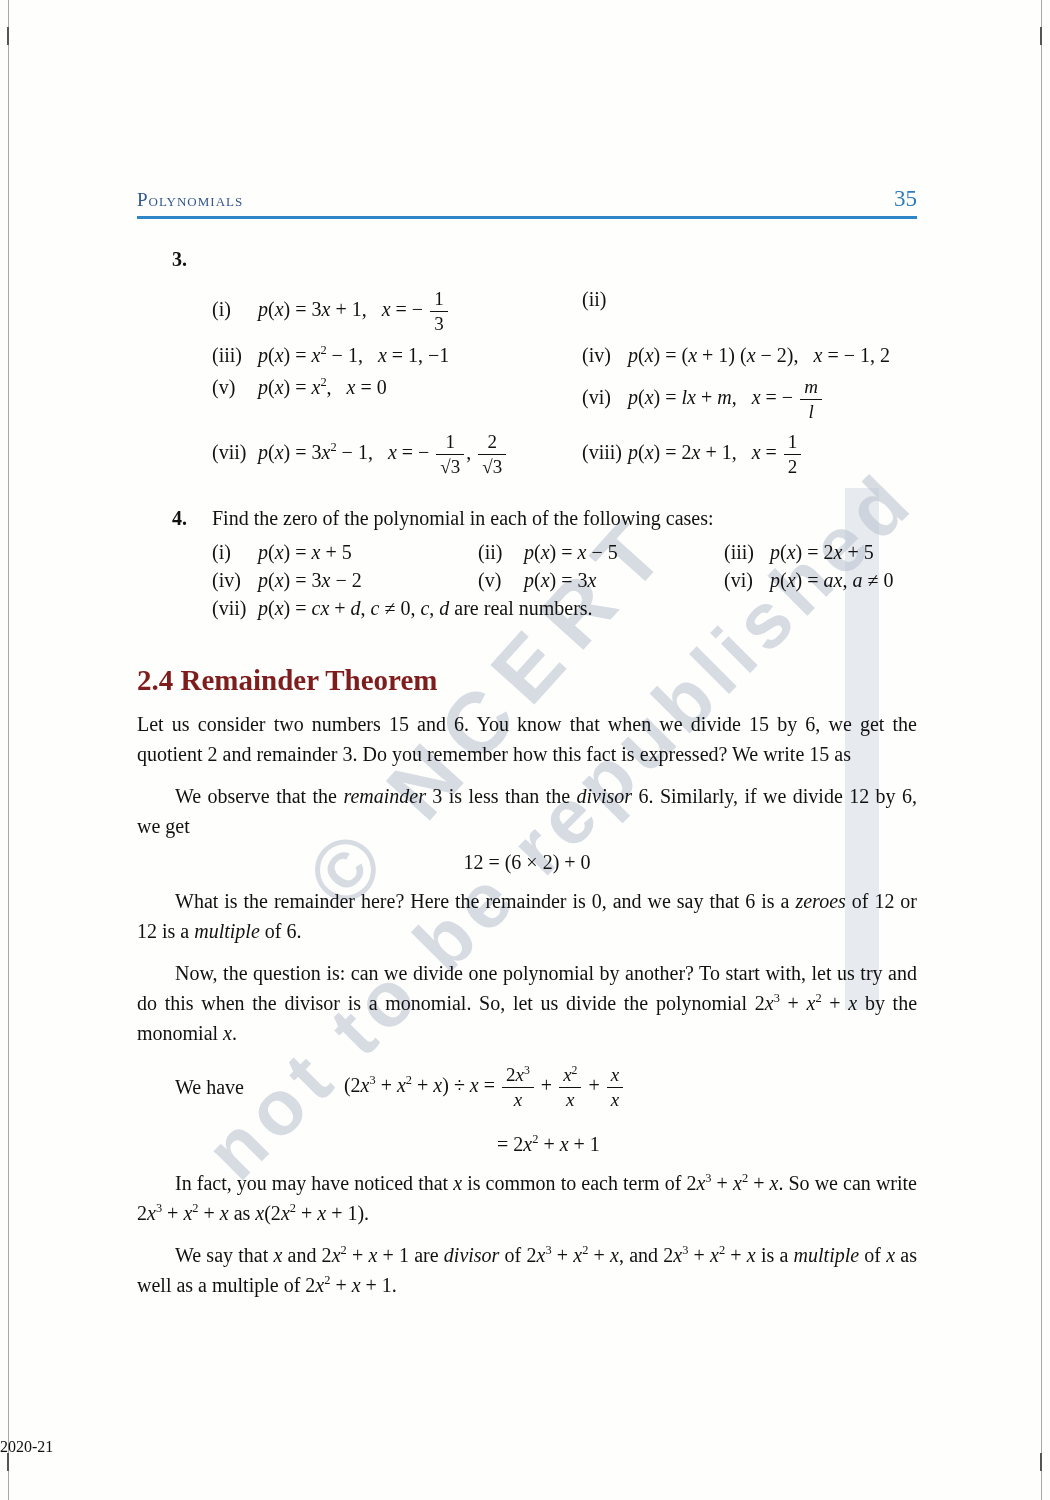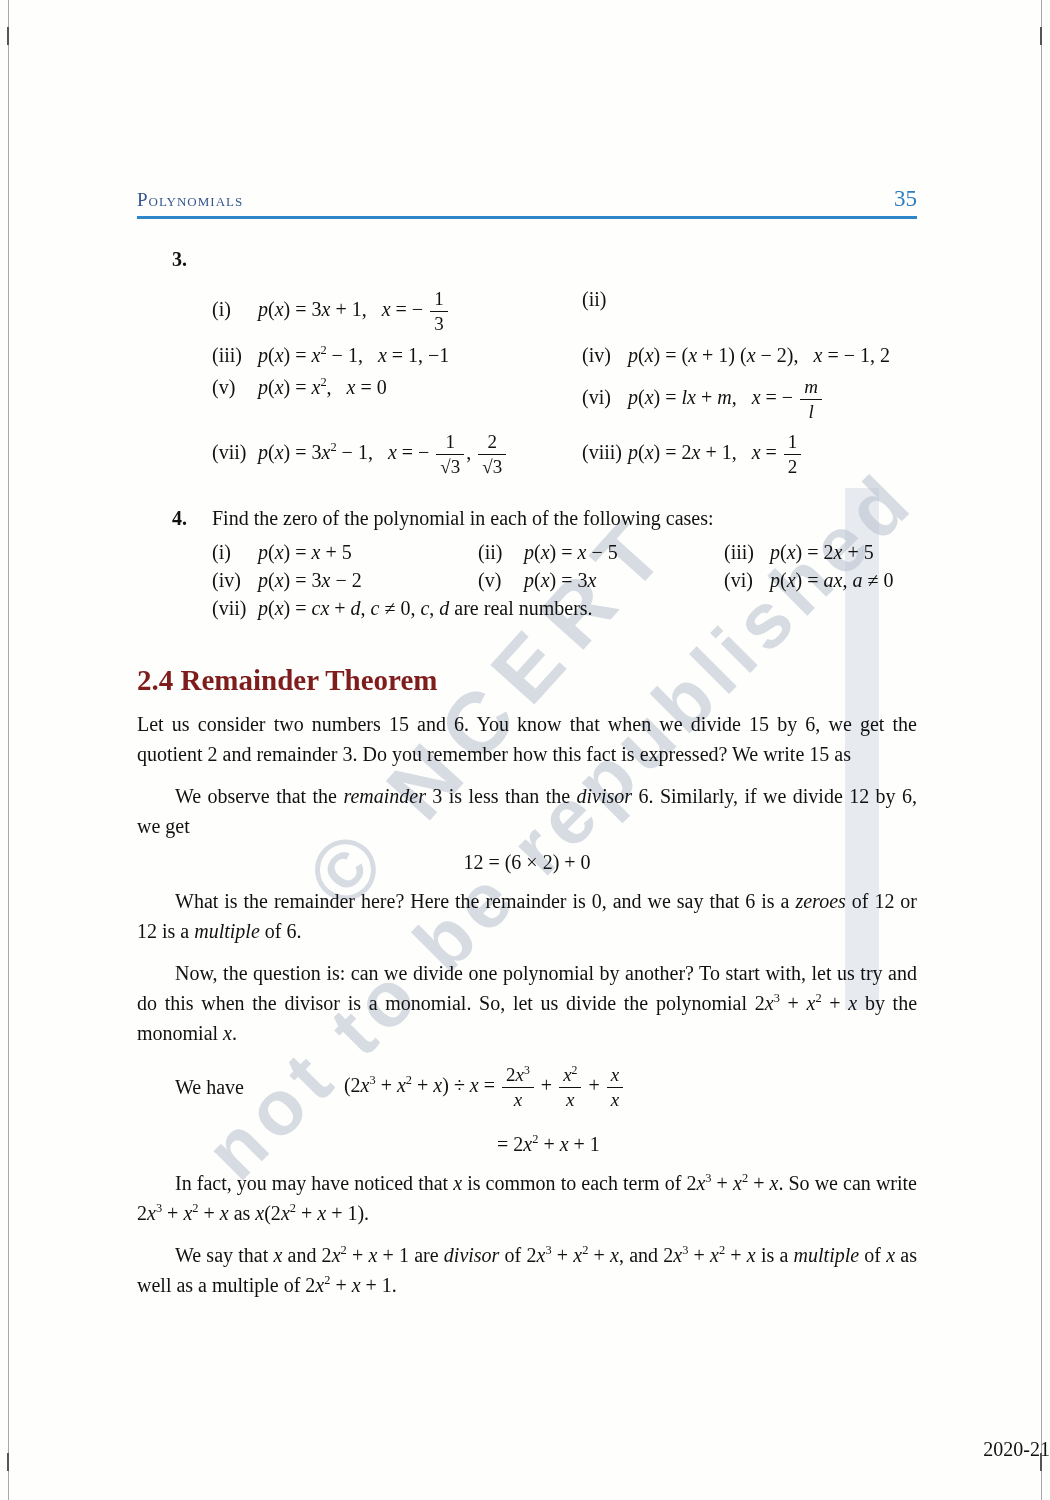--- a/index.html
+++ b/index.html
@@ -100,22 +100,22 @@
   .eq-line1 { display: flex; align-items: center; }
   .we-have { margin-left: 38px; }
   .eq-line1 .math { margin-left: 100px; white-space: pre; }
   .eq-line2 { margin-left: 360px; margin-top: 22px; white-space: pre; }
 
   .footer {
     position: absolute;
     top: 1438px;
     left: 0;
     right: 0;
-    text-align: right;
-    font-size: 20px;
+    text-align: left;
+    font-size: 16px;
     font-family: "Liberation Serif", serif;
   }
 </style>
 </head>
 <body>
 
 <div class="edge left"></div>
 <div class="edge right"></div>
 <div class="corner tl"></div>
 <div class="corner tr"></div>

